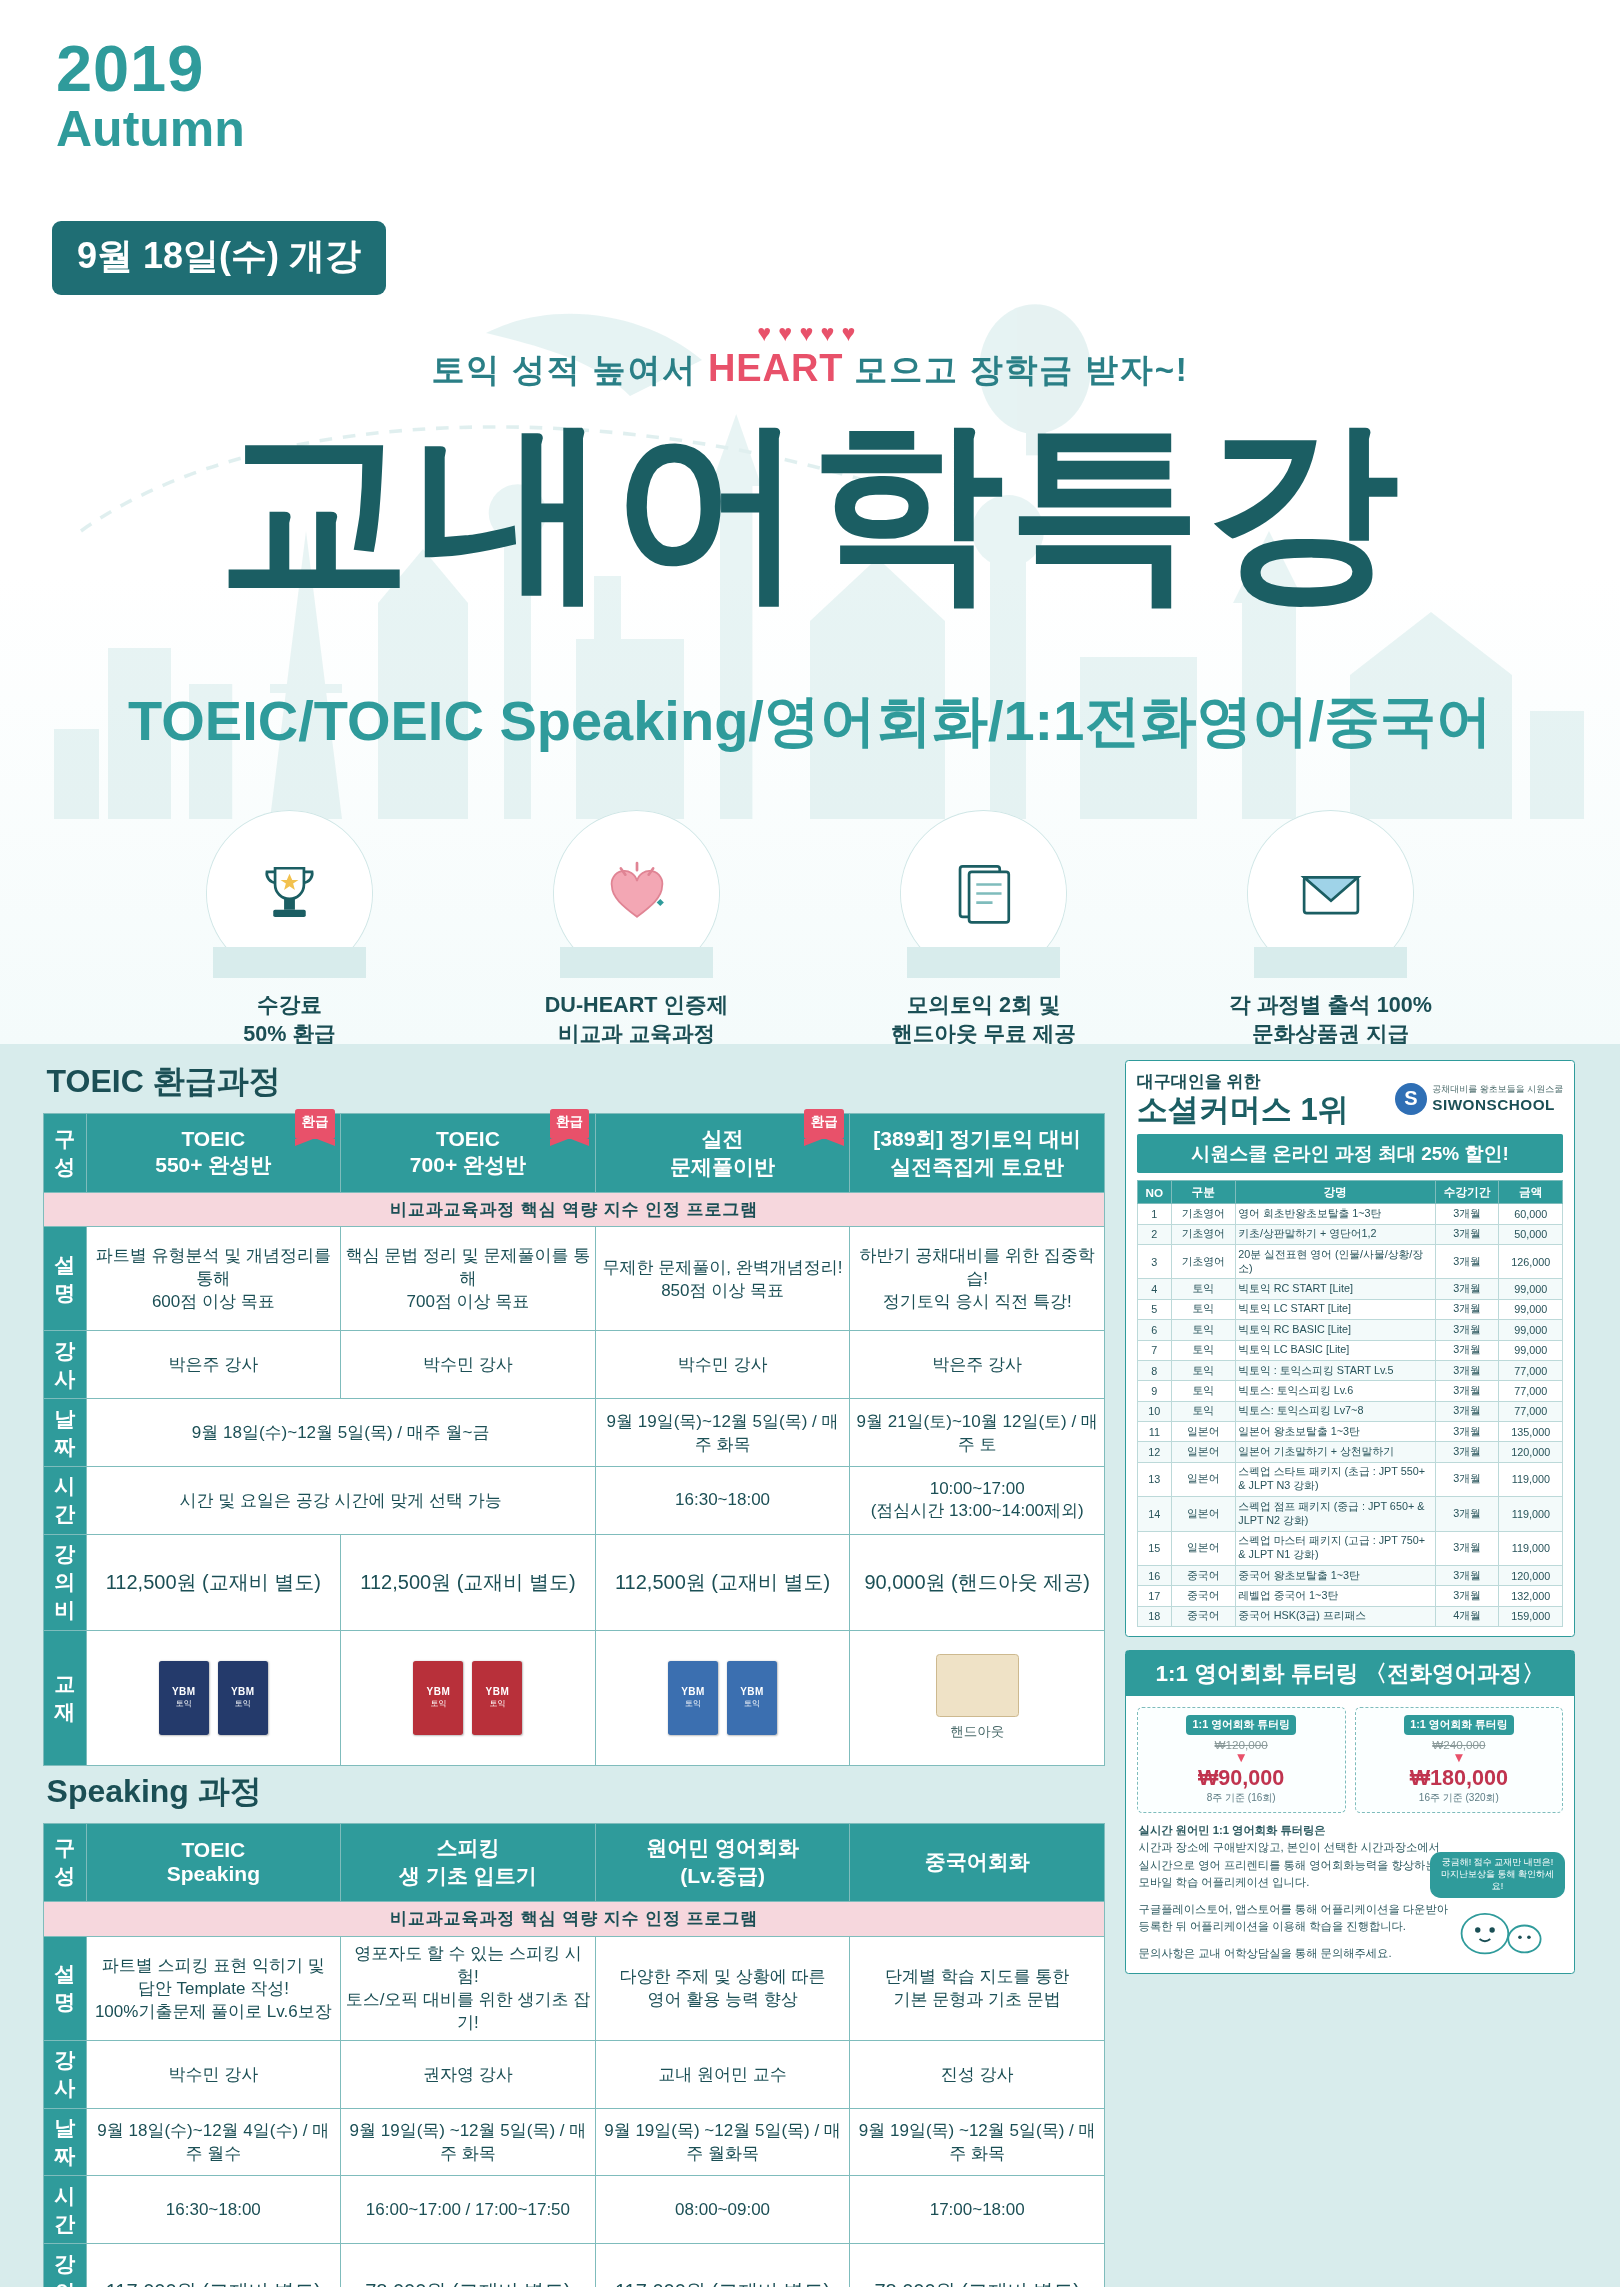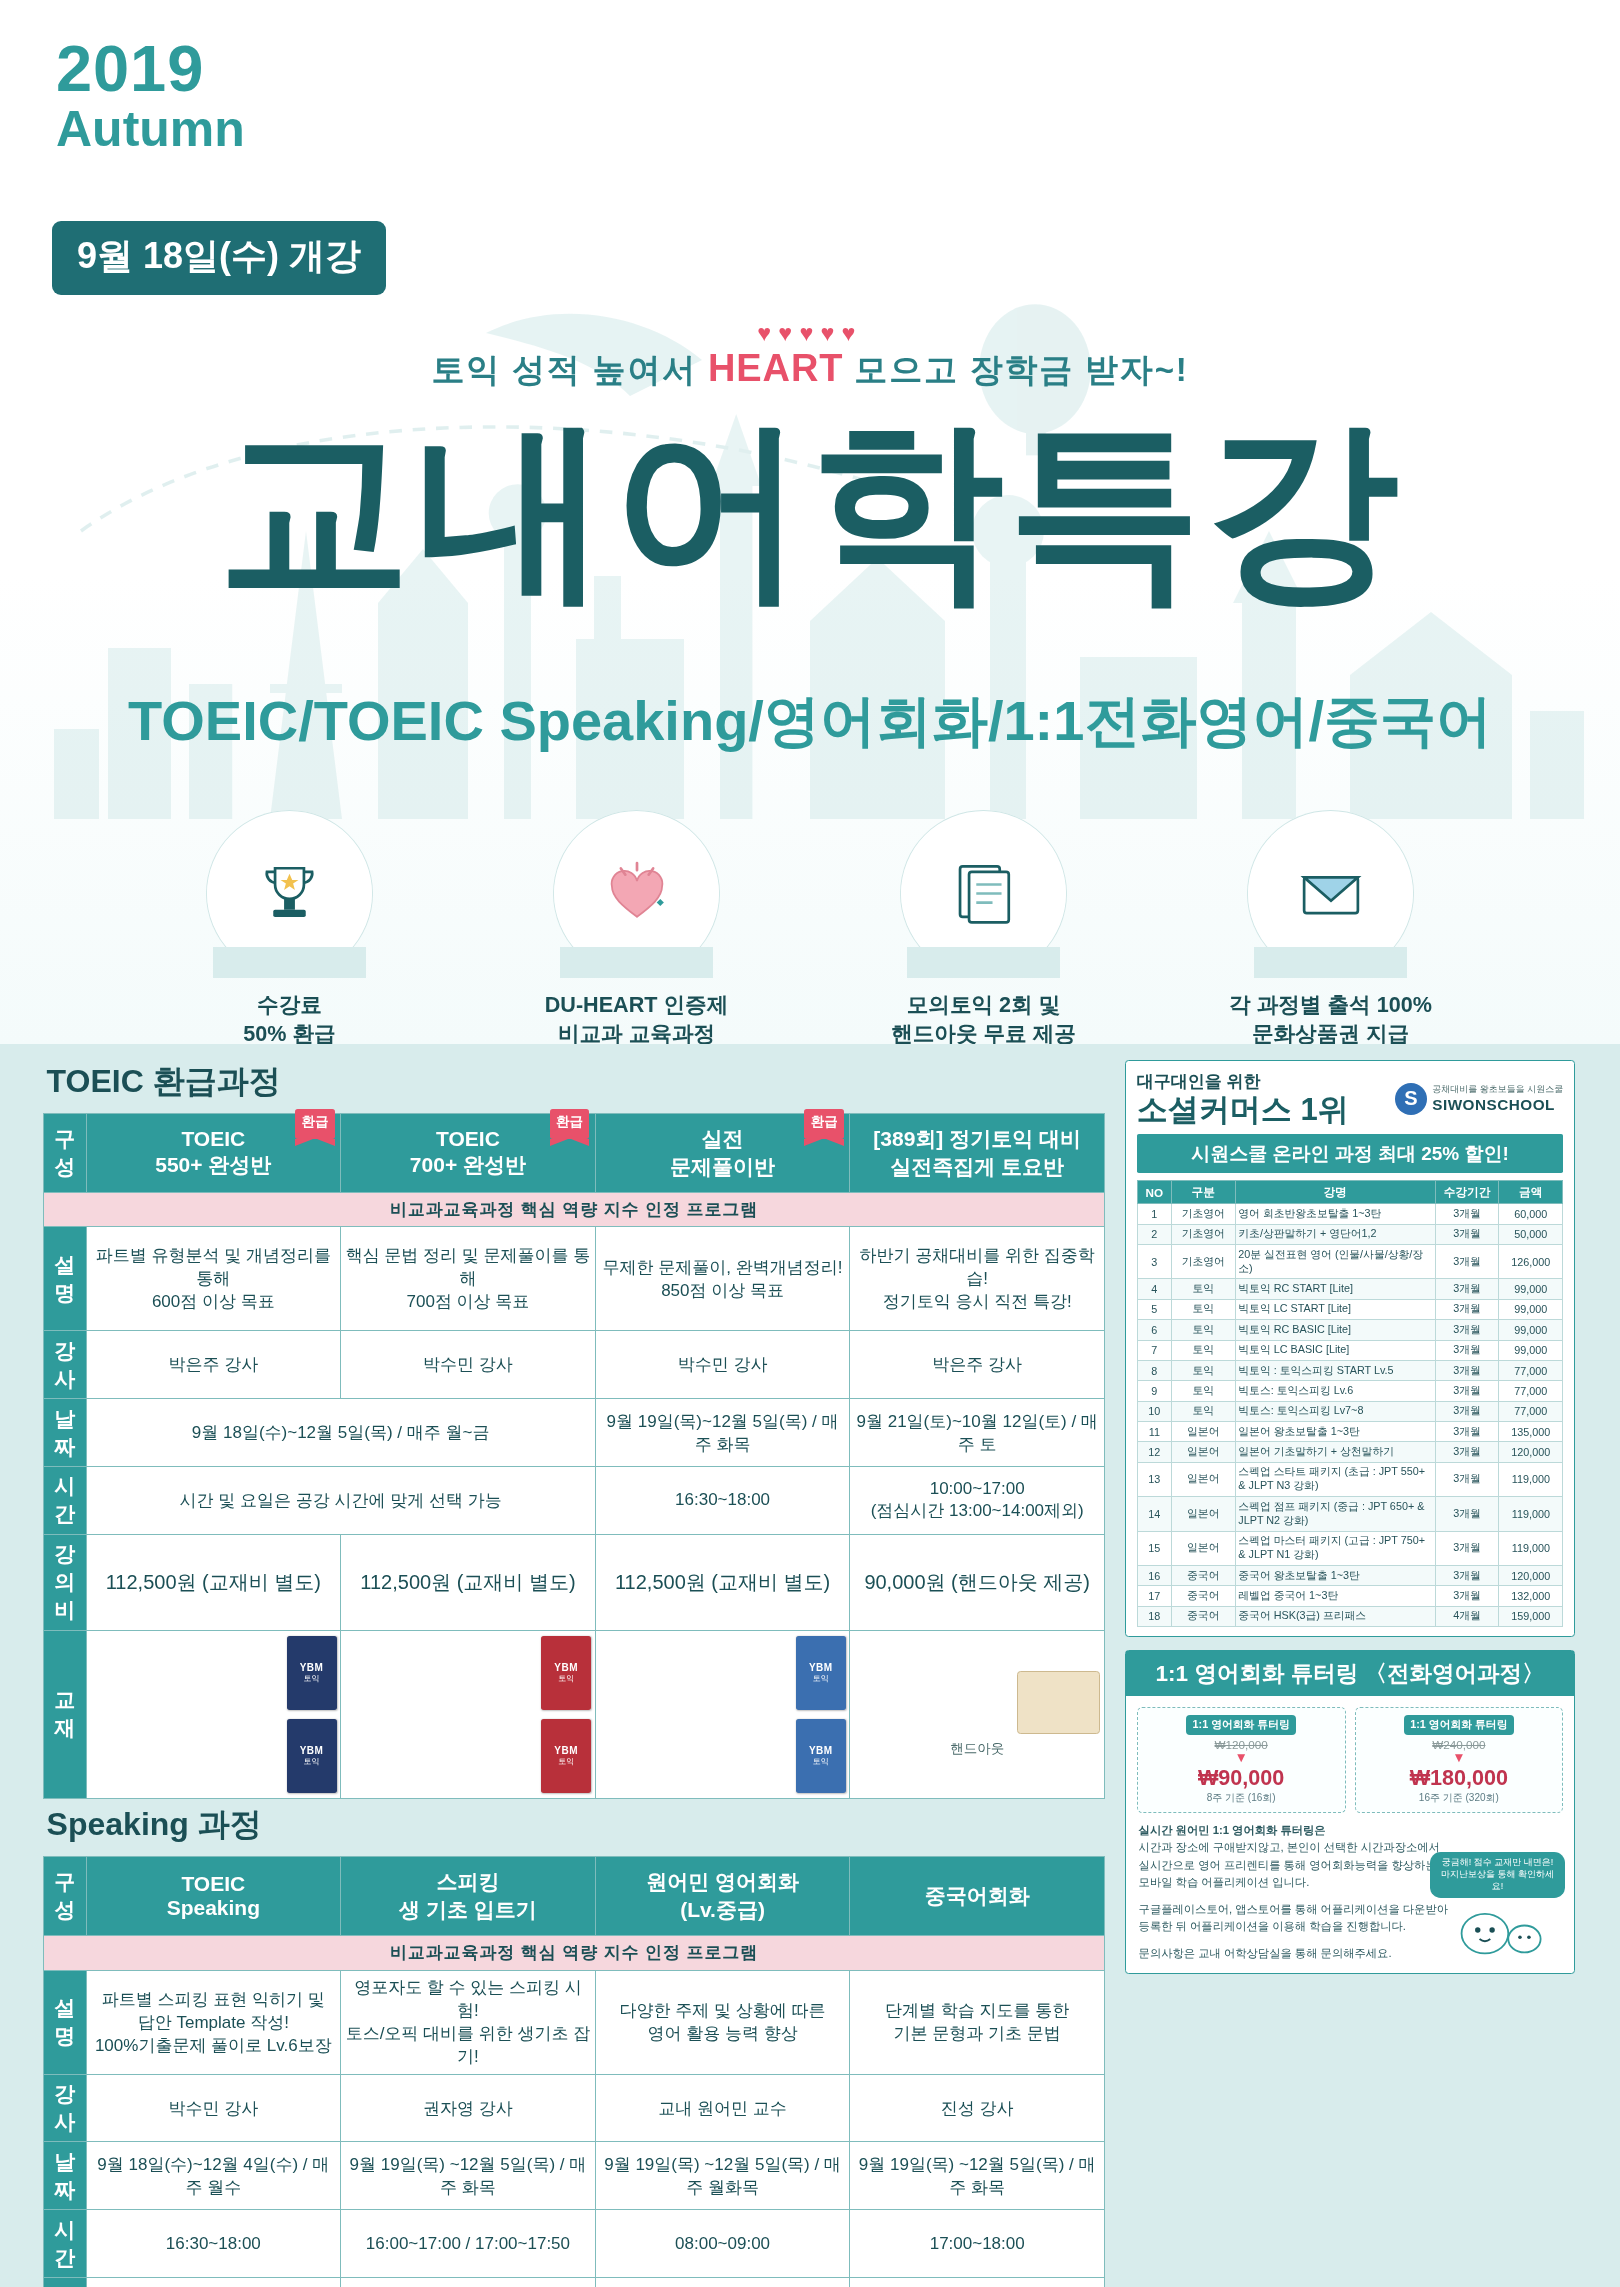--- a/index.html
+++ b/index.html
@@ -44,21 +44,21 @@
 
   table.grid { width:100%; border-collapse:collapse; background:#fff; }
   table.grid th, table.grid td { border:0.9px solid #7fbcbc; text-align:center; vertical-align:middle; font-size:17px; color:#1b4f55; padding:5.4px 3.6px; }
   table.grid thead th { background:#2f9b9b; color:#fff; font-size:21px; font-weight:bold; padding:10.8px 3.6px; position:relative; }
   table.grid th.rowhead { background:#2f9b9b; color:#fff; width:76px; font-size:21px; font-weight:bold; }
   .pinkrow td { background:#f6d7dd; color:#c0344f; font-weight:bold; font-size:19px; letter-spacing:0.9px; }
   .ribbon { position:absolute; right:5.4px; top:-5.4px; background:#e8516a; color:#fff; font-size:13.5px; font-weight:bold; padding:4.5px 6.3px 8px; border-radius:2.7px; }
   .ribbon:after { content:""; position:absolute; left:0; right:0; bottom:-7.2px; height:0; border-left:18px solid #e8516a; border-right:18px solid #e8516a; border-bottom:7.2px solid transparent;}
   td.tall { height:104px; }
   .bookrow td { height:135px; padding:7.2px 3.6px; }
-  .books { display:flex; justify-content:center; align-items:flex-end; gap:9px;flex-direction:column; }
+  .books { display:flex; justify-content:center; align-items:center; gap:9px; }
   .book { width:50px; height:74px; border-radius:2.7px; display:flex; flex-direction:column; align-items:center; justify-content:center; color:#fff; font-size:8px; line-height:1.25; box-shadow:0.9px 0.9px 1.8px rgba(0,0,0,.25); }
   .book b { font-size:10px; letter-spacing:0.5px;}
   .book.navy { background:#243a6b; }
   .book.red { background:#b8303a; }
   .book.sky { background:#3b6fb0; }
   .handout { width:83px; height:63px; background:#efe2c6; border:0.9px solid #cdb98f; border-radius:3.6px; }
   .cap { font-size:13.5px; color:#4b6b6b; margin-top:5.4px; }
 
   
   .promo { background:#fff; border:1.8px solid #2f9b9b; border-radius:3.6px; padding:9px 10.8px; }

